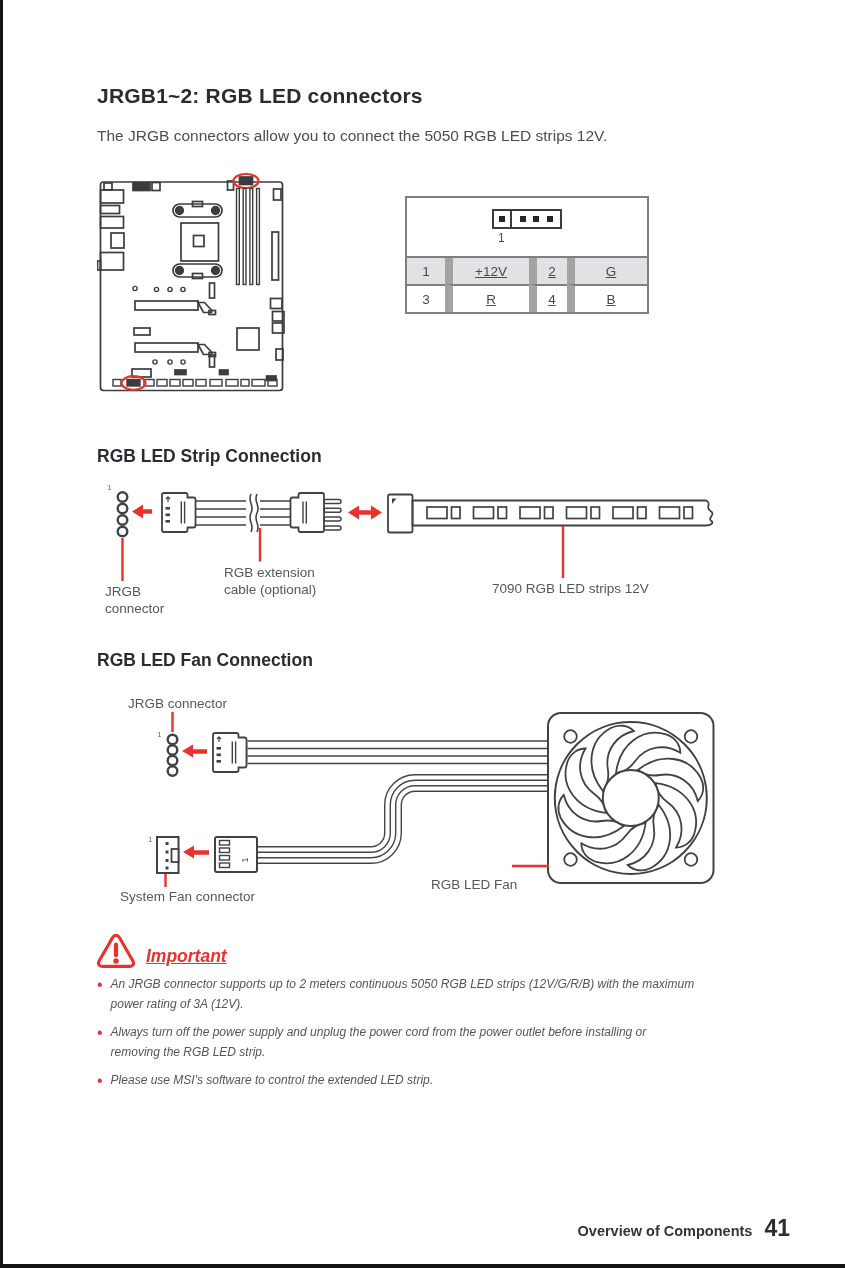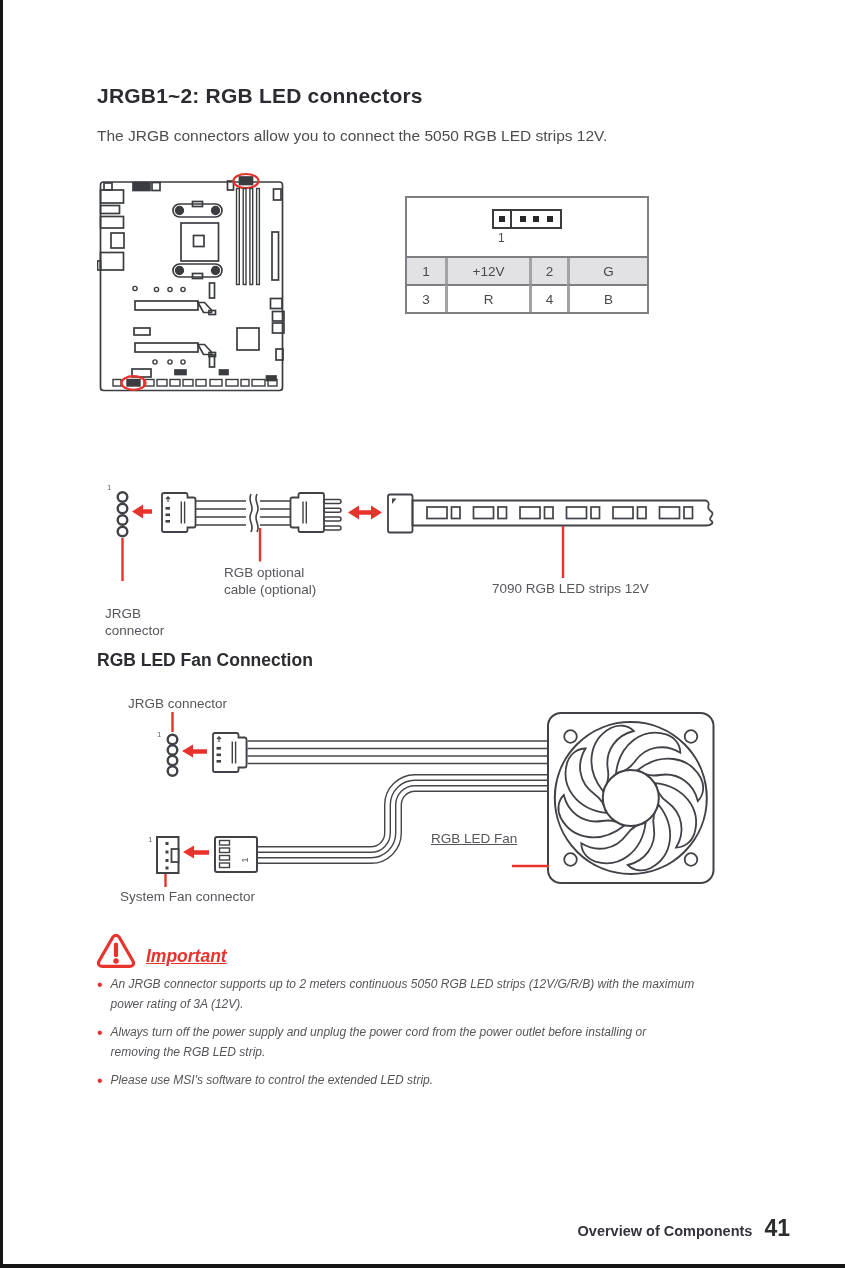--- a/index.html
+++ b/index.html
@@ -22,21 +22,21 @@
   .pt-icon{position:absolute;left:50%;top:11px;transform:translateX(-50%);
            display:flex;border:2px solid #3b3c40;background:#fff;}
   .pt-c1{width:16px;height:16px;border-right:2px solid #3b3c40;display:flex;align-items:center;justify-content:center;}
   .pt-c2{width:48px;height:16px;display:flex;align-items:center;justify-content:space-evenly;}
   .pt-pin{width:6px;height:6px;background:#26272b;}
   .pt-one{position:absolute;left:calc(50% - 29px);top:33px;font-size:12px;color:#4a4b4d;}
   .pt-grid{display:grid;grid-template-columns:38px 84px 38px 1fr;border-top:2px solid #7e7f82;}
   .pt-cell{height:26px;display:flex;align-items:center;justify-content:center;
            font-size:13.5px;color:#48494c;background:#fff;}
   .pt-cell.head{background:#e2e2e4;}
-  .pt-cell.bl{border-left:3px solid #a3a3a3;}
+  .pt-cell.bl{border-left:8px solid #a3a3a3;text-decoration:underline;}
   .pt-cell.bt{border-top:2px solid #7e7f82;}
 
   
   .imp-head{font-size:17.5px;font-weight:bold;font-style:italic;color:#e8322c;}
   .bullets{width:600px;}
   .bullet{display:flex;margin-bottom:9px;}
   .bullet .dot{color:#e8322c;font-size:16px;margin-right:8px;line-height:19.5px;}
   .bullet .txt{font-style:italic;font-size:12px;color:#54555a;line-height:19.5px;}
 
   .footer{display:flex;align-items:baseline;gap:14px;}
@@ -155,20 +155,21 @@
       <div class="pt-cell head bl">+12V</div>
       <div class="pt-cell head bl">2</div>
       <div class="pt-cell head bl">G</div>
       <div class="pt-cell bt">3</div>
       <div class="pt-cell bt bl">R</div>
       <div class="pt-cell bt bl">4</div>
       <div class="pt-cell bt bl">B</div>
     </div>
   </div>
 
+  <div class="abs sec-head" style="left:97px;top:446px;">RGB LED Strip Connection</div>
 
   <svg class="abs" style="left:95px;top:478px;" width="650" height="112" viewBox="95 478 650 112" fill="none" stroke="#404247" stroke-width="1.8">
     <g stroke-width="2.4">
       <circle cx="122.5" cy="497" r="4.8"></circle>
         <circle cx="122.5" cy="508.5" r="4.8"></circle>
       <circle cx="122.5" cy="520" r="4.8"></circle>
         <circle cx="122.5" cy="531.5" r="4.8"></circle>
     </g>
     <line x1="122.5" y1="538" x2="122.5" y2="581" stroke="#e8322c" stroke-width="2.4"></line>
     <polygon points="132,511.5 143,504.5 143,509.2 152,509.2 152,513.8 143,513.8 143,518.5" fill="#e8322c" stroke="none"></polygon>
@@ -211,26 +212,26 @@
         <rect x="613" y="507" width="20" height="11.5"></rect>
           <rect x="637.5" y="507" width="8.5" height="11.5"></rect>
         <rect x="659.5" y="507" width="20" height="11.5"></rect>
           <rect x="684" y="507" width="8.5" height="11.5"></rect>
       </g>
     </g>
     <line x1="260" y1="528" x2="260" y2="561.5" stroke="#e8322c" stroke-width="2.4"></line>
     <line x1="563" y1="526" x2="563" y2="578" stroke="#e8322c" stroke-width="2.4"></line>
   </svg>
   <div class="abs tiny" style="left:107px;top:483px;">1</div>
-  <div class="abs lbl" style="left:105px;top:583px;margin-top:22px;">
+  <div class="abs lbl" style="left:105px;top:583px;">
     <div>JRGB</div>
     <div>connector</div>
   </div>
   <div class="abs lbl" style="left:224px;top:564px;">
-    <div>RGB optional</div>
+    <div>RGB extension</div>
     <div>cable (optional)</div>
   </div>
   <div class="abs lbl" style="left:492px;top:580px;">7090 RGB LED strips 12V</div>
 
   <div class="abs sec-head" style="left:97px;top:650px;">RGB LED Fan Connection</div>
 
   <svg class="abs" style="left:95px;top:688px;" width="652" height="202" viewBox="95 688 652 202" fill="none" stroke="#404247" stroke-width="1.8">
     <line x1="172.5" y1="712" x2="172.5" y2="732" stroke="#e8322c" stroke-width="2.4"></line>
     <g stroke-width="2.4">
       <circle cx="172.5" cy="739.5" r="4.8"></circle>
@@ -299,21 +300,21 @@
       <rect x="219.5" y="855.5" width="10" height="4.5" stroke-width="1.4"></rect>
       <rect x="219.5" y="863" width="10" height="4.5" stroke-width="1.4"></rect>
     </g>
     <line x1="512" y1="866" x2="549" y2="866" stroke="#e8322c" stroke-width="2.6"></line>
   </svg>
   <div class="abs lbl" style="left:128px;top:695px;">JRGB connector</div>
   <div class="abs tiny" style="left:157px;top:730px;">1</div>
   <div class="abs tiny" style="left:148px;top:835px;">1</div>
   <div class="abs tiny-rot" style="left:242px;top:855px;">1</div>
   <div class="abs lbl" style="left:120px;top:888px;">System Fan connector</div>
-  <div class="abs lbl" style="left:431px;top:830px;text-decoration:underline;">RGB LED Fan</div>
+  <div class="abs lbl" style="left:431px;top:876px;">RGB LED Fan</div>
 
   <svg class="abs" style="left:97px;top:933px;" width="38" height="36" viewBox="0 0 36 34" fill="none">
     <path d="M18,2.2 C19.3,2.2 20.5,3 21.2,4.2 L34,26.5 C35.4,29 34.2,31.5 31,31.5 H5 C1.8,31.5 0.6,29 2,26.5 L14.8,4.2 C15.5,3 16.7,2.2 18,2.2 Z" stroke="#e8322c" stroke-width="3" stroke-linejoin="round"></path>
     <line x1="18" y1="11" x2="18" y2="21" stroke="#e8322c" stroke-width="4" stroke-linecap="round"></line>
     <circle cx="18" cy="26.5" r="2.6" fill="#e8322c"></circle>
   </svg>
   <div class="abs imp-head" style="left:146px;top:946px;text-decoration:underline;">Important</div>
 
   <div class="abs bullets" style="left:97px;top:975px;">
     <div class="bullet">

